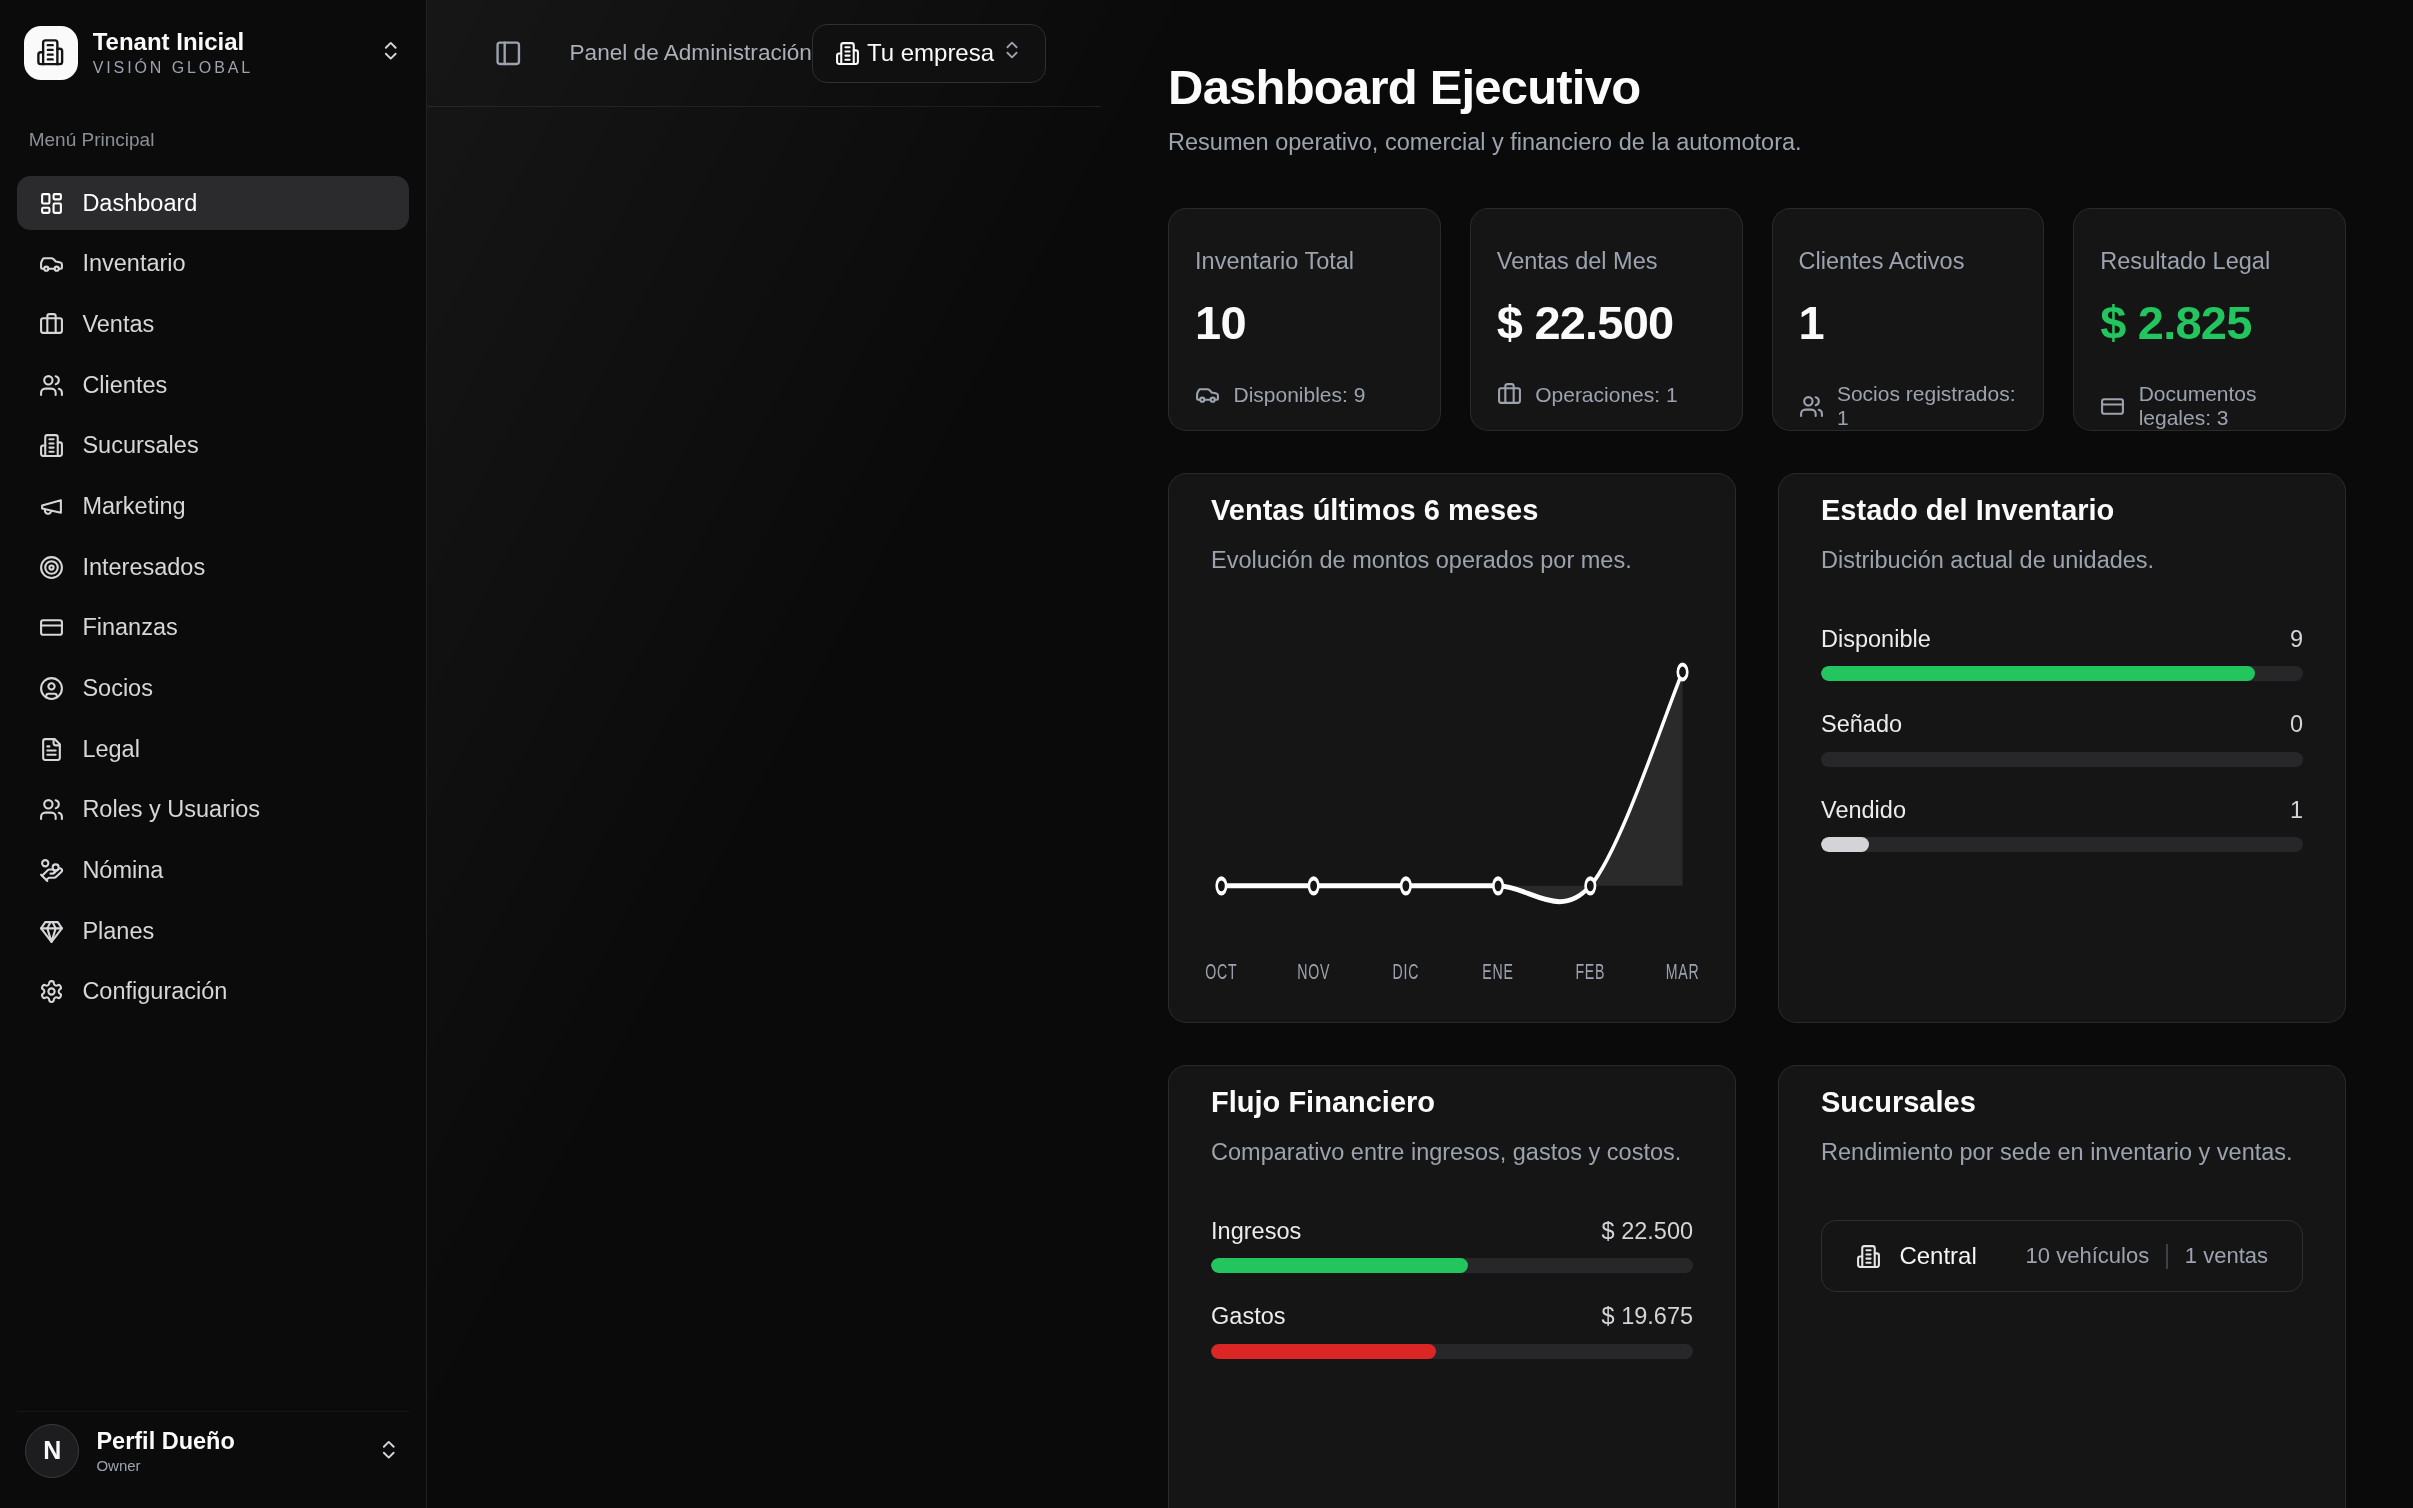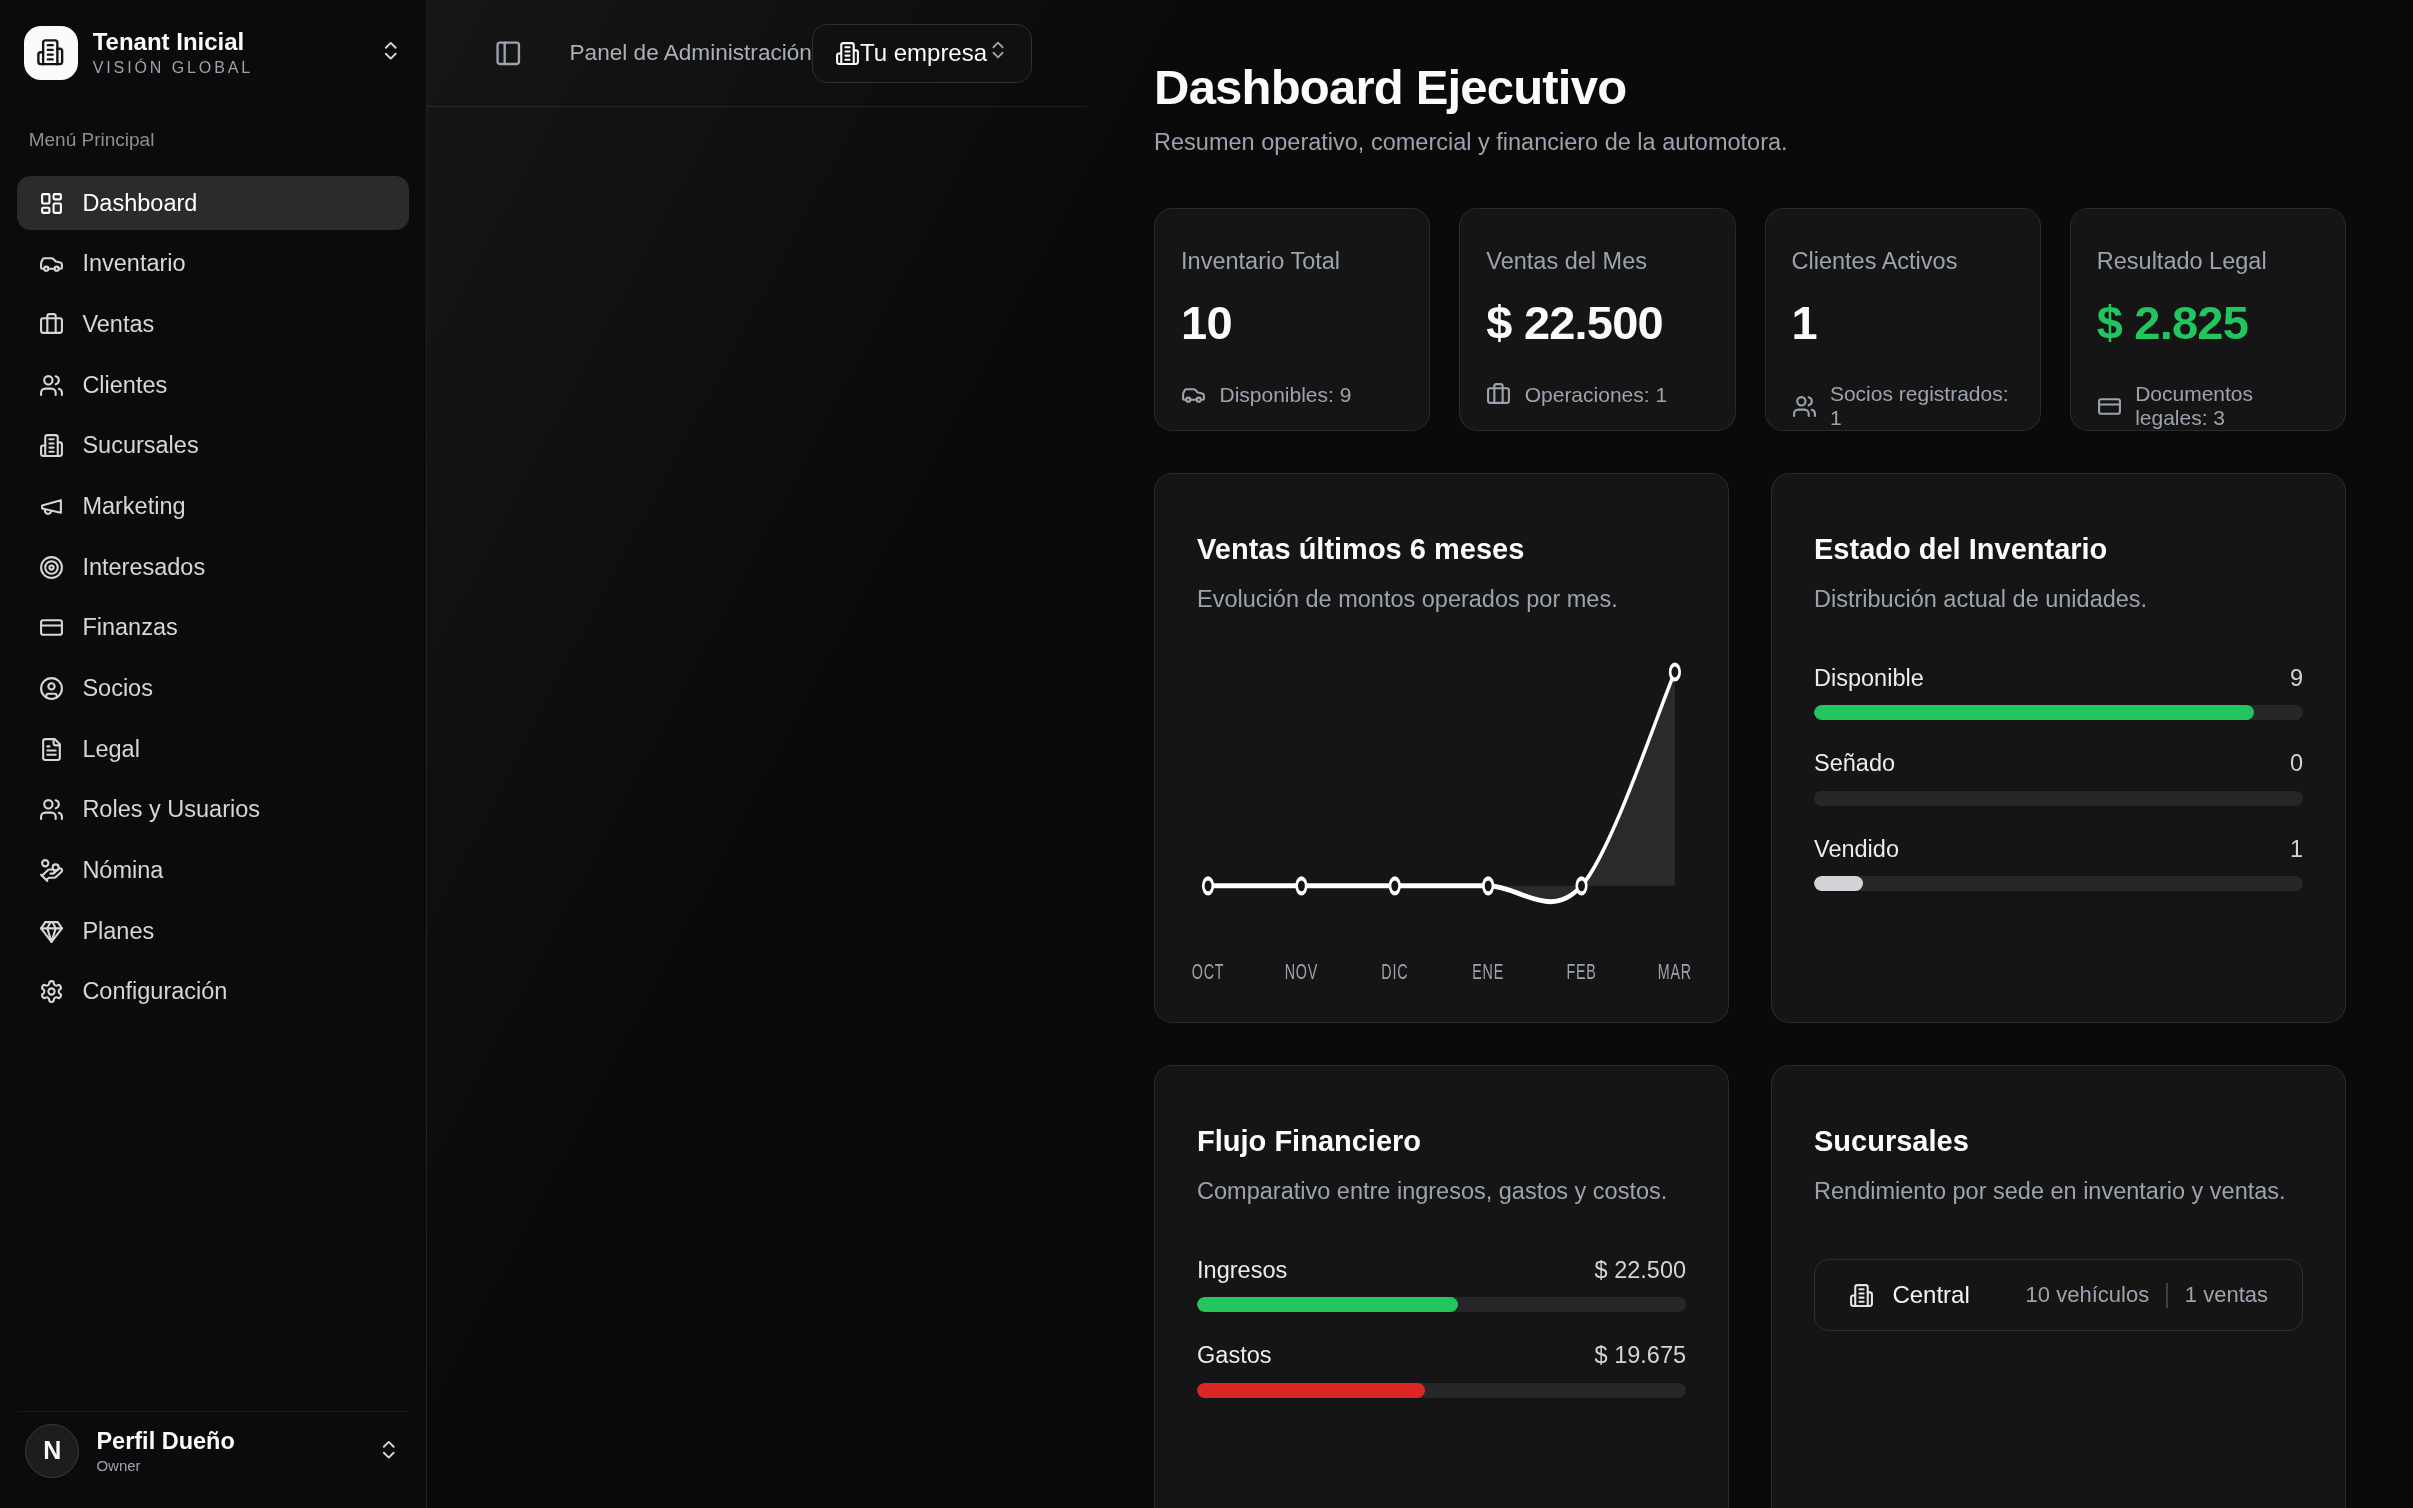--- a/index.html
+++ b/index.html
@@ -57,21 +57,21 @@
     background:linear-gradient(118deg, rgba(255,255,255,0.05) 0%, rgba(255,255,255,0) 28%), #0a0a0a;
   }
   .topbar {
     height:107px; flex:none; display:flex; align-items:center;
     padding:0 55px 0 67px; border-bottom:0.8px solid rgba(255,255,255,0.08);
   }
   .panel-toggle { color:#9ca3af; display:flex; cursor:pointer; }
   .topbar-title { margin-left:47px; font-size:22.6px; color:#aab0b7; }
   .topbar-spacer { flex:1; }
   .company-btn {
-    display:flex; align-items:center; gap:0; height:59px; padding:0 22px;
+    display:flex; align-items:center; gap:7px; height:59px; padding:0 22px;
     border:0.8px solid #2f2f31; border-radius:15px; background:#101010;
     font-size:24px; color:#fafafa; cursor:pointer;
   }
   .company-btn .chevrons { color:#9ca3af; }
 
   .content { flex:1; padding:60px 67px 0; }
   .page-title { font-size:49px; font-weight:700; letter-spacing:-0.8px; line-height:55px; color:#fbfbfb; }
   .page-sub { margin-top:10px; font-size:23.5px; line-height:34px; color:#9ca3af; }
 
   .stats-row { display:grid; grid-template-columns:repeat(4,1fr); gap:29px; margin-top:49px; }
@@ -81,21 +81,21 @@
   }
   .stat-label { font-size:23.5px; color:#9ca3af; }
   .stat-value { margin-top:20px; font-size:47px; font-weight:700; letter-spacing:-0.8px; color:#fafafa; }
   .stat-footer { margin-top:32px; display:flex; align-items:center; gap:13.4px; font-size:21px; color:#9ca3af; }
   .stat-footer .sf-icon { display:flex; color:#9ca3af; }
 
   .grid-2 { display:grid; grid-template-columns:1fr 1fr; gap:42px; margin-top:42px; }
   .panel-card {
     position:relative; height:550px; background:#151515;
     border:0.8px solid rgba(255,255,255,0.09); border-radius:18.4px;
-    padding:59px 42px; overflow:hidden;
+    padding:20px 42px; overflow:hidden;
   }
   .card-title { font-size:29px; font-weight:700; color:#fbfbfb; position:relative; z-index:2; }
   .card-sub { margin-top:20px; font-size:23.5px; color:#9ca3af; position:relative; z-index:2; }
 
   .chart-svg { position:absolute; inset:0; width:100%; height:100%; z-index:1; pointer-events:none; }
 
   .bars { margin-top:52px; position:relative; z-index:2; }
   .bar-row { margin-bottom:30px; }
   .bar-head { display:flex; justify-content:space-between; align-items:center; font-size:23.5px; }
   .bar-head .bh-label { color:#ececec; }

